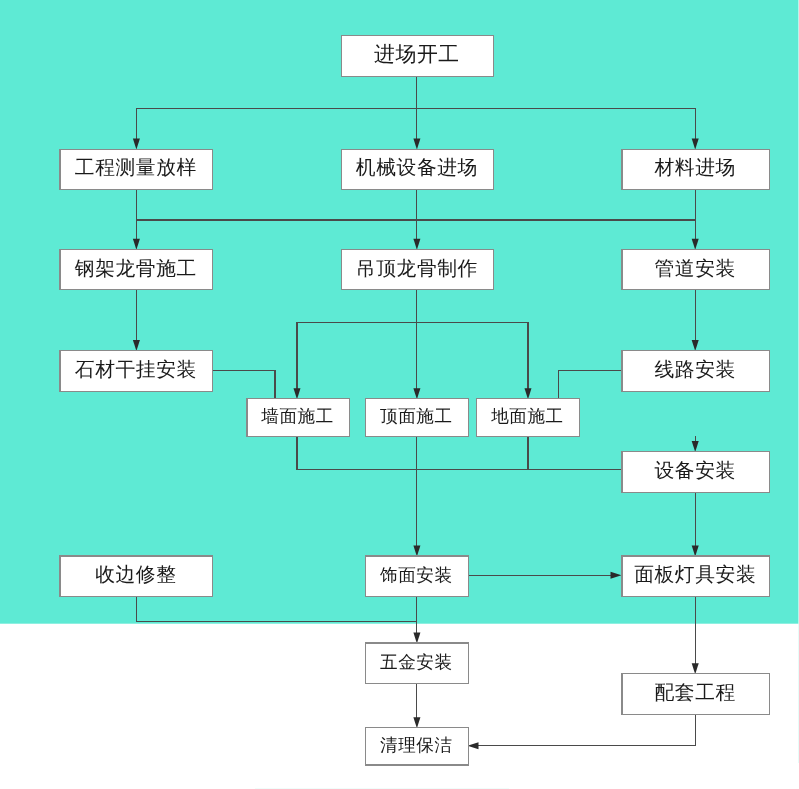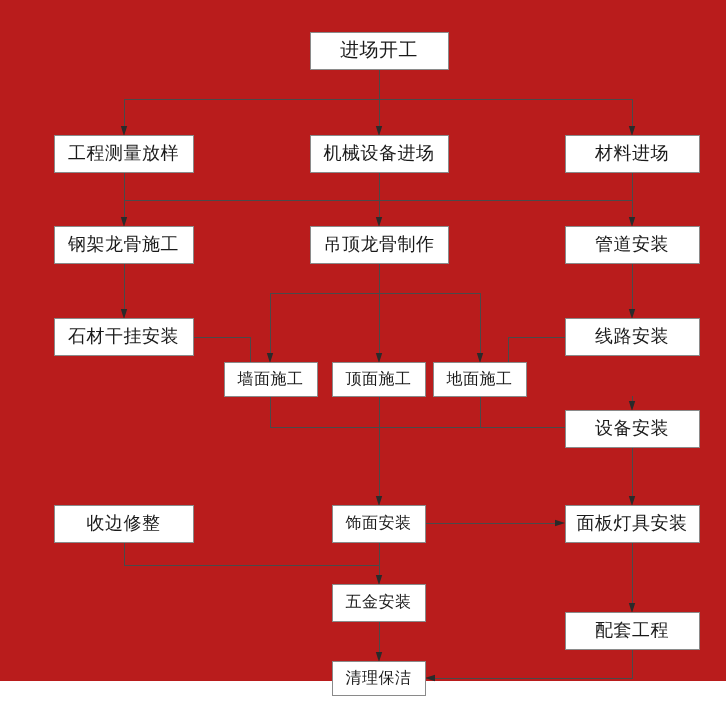--- a/index.html
+++ b/index.html
@@ -9,22 +9,22 @@
   }
   body {
     width: 726px;
     height: 717px;
     font-family: "Liberation Serif", "DejaVu Serif", serif;
     overflow: hidden;
   }
   #flowchart-root {
     position: relative;
     width: 726px;
-    height: 681px;
-    background: #b91c1c;
+    height: 567px;
+    background: #5eead4;
   }
   svg.flow-svg {
     position: absolute;
     left: 0;
     top: 0;
     width: 726px;
     height: 717px;
   }
   .conn {
     stroke: #4a4a4a;

